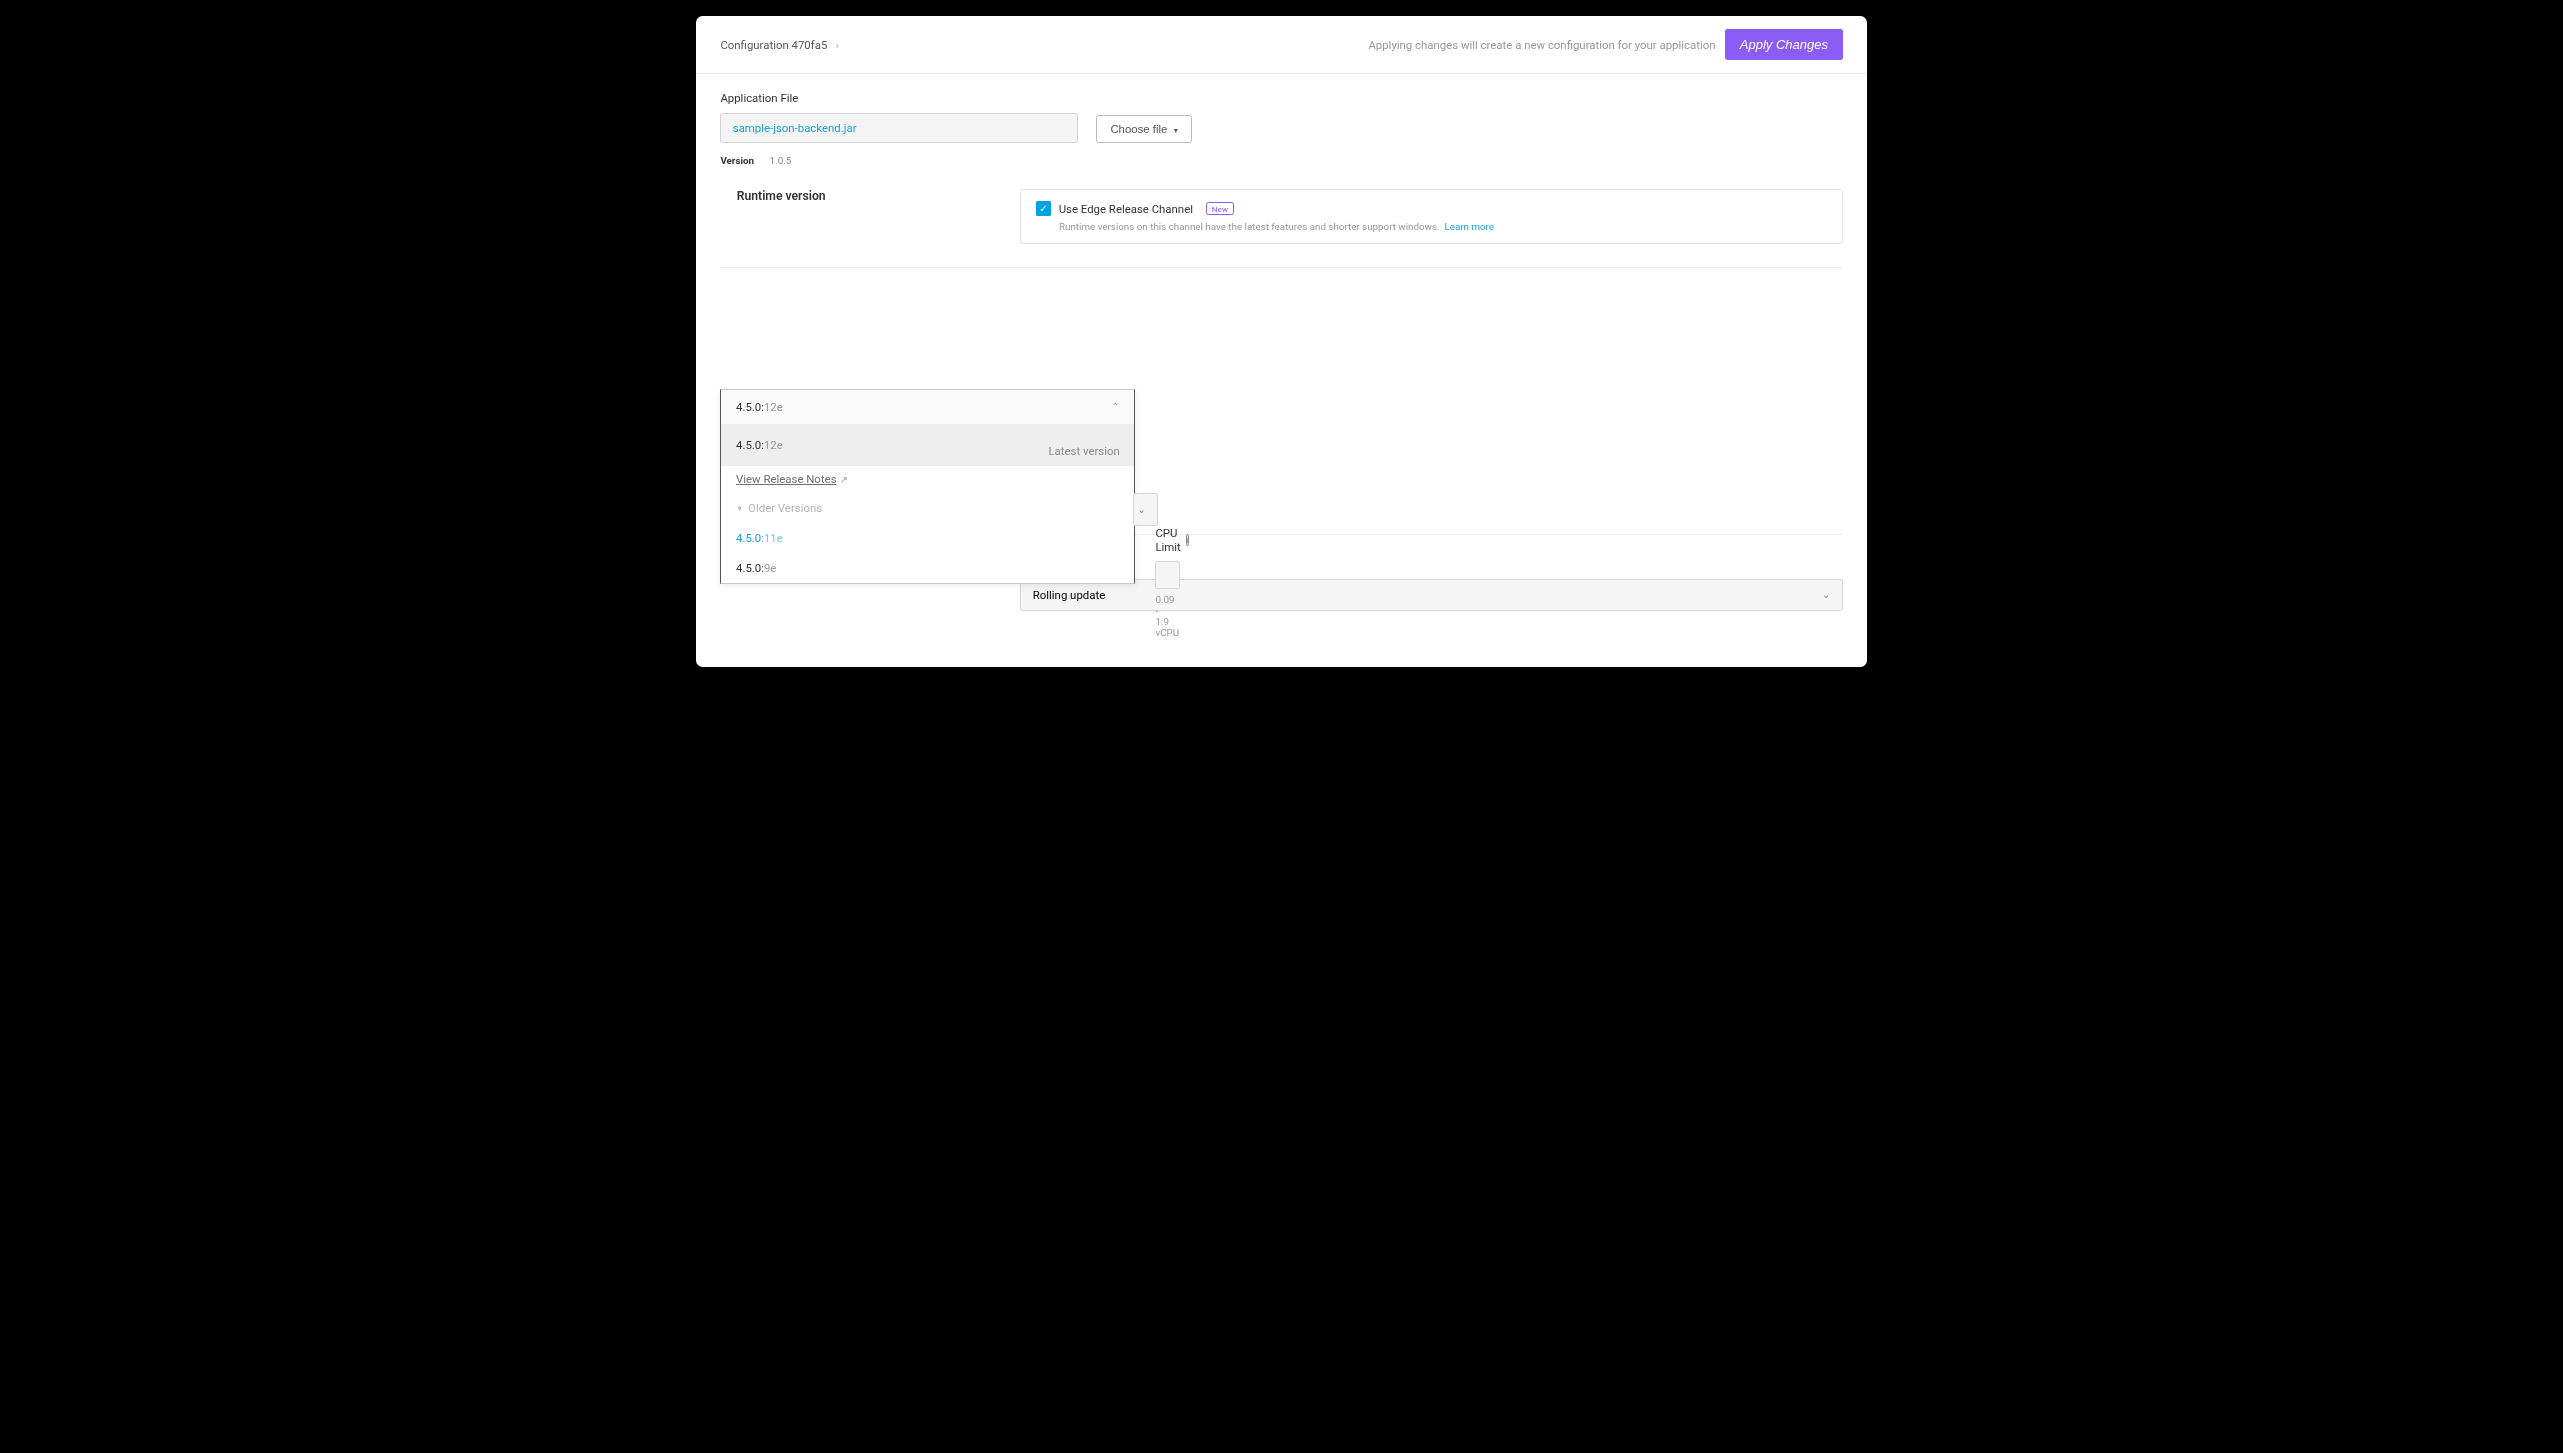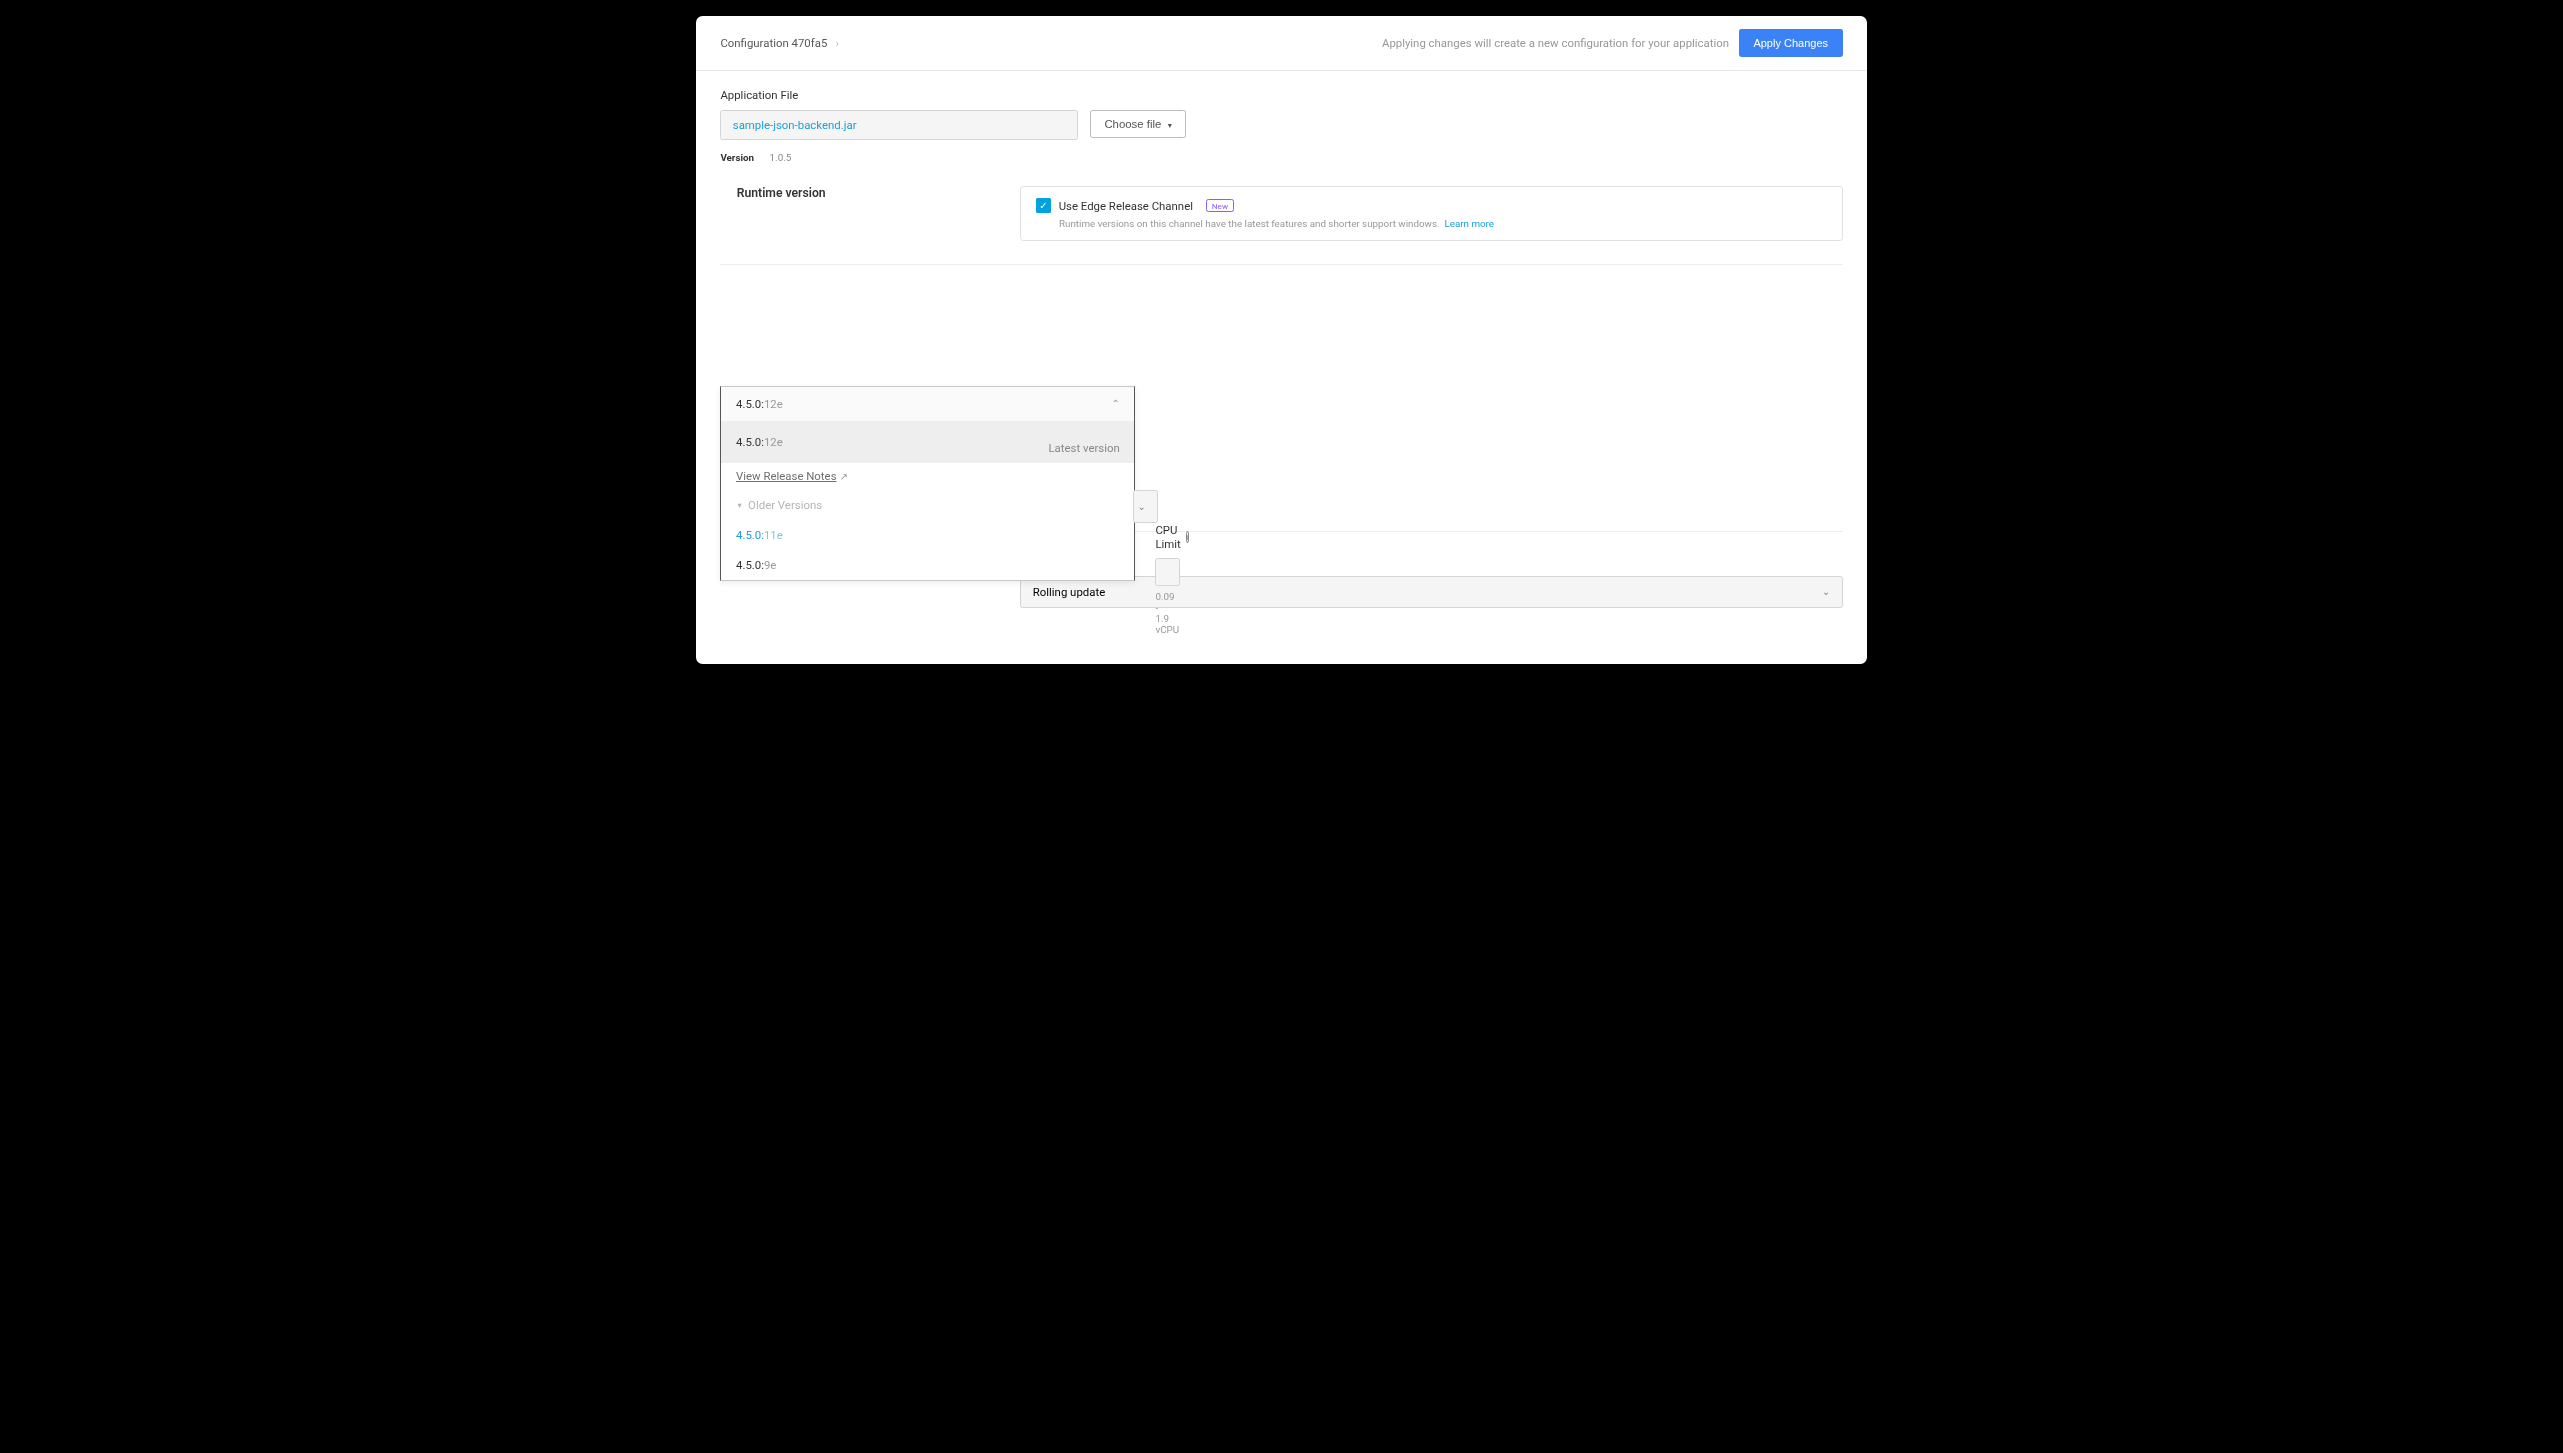--- a/index.html
+++ b/index.html
@@ -3,24 +3,24 @@
 <meta charset="utf-8">
 <style>
 * { box-sizing: border-box; margin: 0; padding: 0; }
 body { font-family: -apple-system, BlinkMacSystemFont, "Segoe UI", Roboto, "Helvetica Neue", sans-serif; background: #000; padding: 16.3px; }
 .window { background: #fff; border-radius: 6.5px; padding: 0; overflow: hidden; max-width: 1171px; margin: 0 auto; }
 .topbar { display: flex; align-items: center; padding: 13px 24.4px; border-bottom: 0.8px solid #e8e8e8; }
 .breadcrumb { display: flex; align-items: center; gap: 8.1px; color: #585858; font-size: 11.4px; }
 .breadcrumb .chev { color: #bbb; }
 .topbar-spacer { flex: 1; }
 .topbar-note { color: #989898; font-size: 11.4px; margin-right: 9.8px; }
-.apply-btn { background: #3b82f6; color: #fff; border: none; padding: 8.1px 14.6px; font-size: 11px; border-radius: 2.4px; cursor: pointer; }
+.apply-btn { background: #8b5cf6; color: #fff; border: none; padding: 8.1px 14.6px; font-size: 13px; border-radius: 2.4px; cursor: pointer; font-style: italic; }
 .content { padding: 16.3px 24.4px 33px; }
 .app-file-label { font-size: 11.4px; color: #333; margin-bottom: 8.1px; }
-.app-file-row { display: flex; gap: 12px; align-items: flex-start; }
+.app-file-row { display: flex; gap: 18px; align-items: flex-end; }
 .app-file-input { width: 358px; padding: 7.3px 11.4px; border: 0.8px solid #d4d4d4; background: #f5f5f5; color: #1aa0d8; font-size: 11.4px; border-radius: 2.4px; }
 .choose-file-btn { padding: 7.3px 13px; border: 0.8px solid #bcbcbc; background: #fff; color: #555; font-size: 11.4px; border-radius: 2.4px; cursor: pointer; }
 .choose-file-btn .caret { font-size: 8.1px; margin-left: 3.3px; }
 .version-row { margin-top: 11.4px; font-size: 9.8px; color: #333; }
 .version-row .vnum { color: #888; margin-left: 13px; }
 .tabs { display: flex; border-bottom: 0.8px solid #d8d8d8; margin-top: 14.6px; }
 .tab { flex: 1; text-align: center; padding: 8.1px 0; font-size: 11.4px; color: #555; cursor: pointer; border-bottom: 1.6px solid transparent; }
 .tab.active { border-bottom: 1.6px solid #00a2df; color: #333; }
 .section { display: grid; grid-template-columns: 268px 1fr; gap: 32px; padding: 23px 0; border-bottom: 0.8px solid #eee; }
 .section:last-child { border-bottom: none; }

